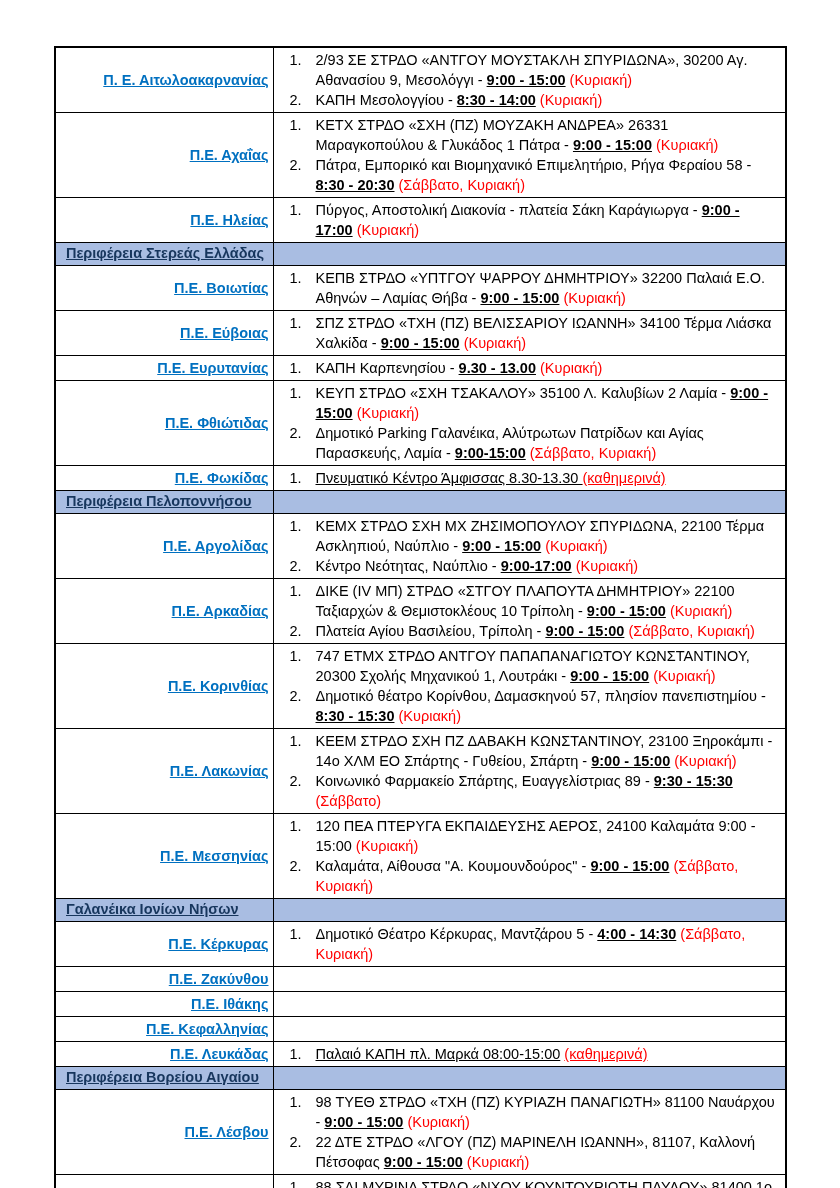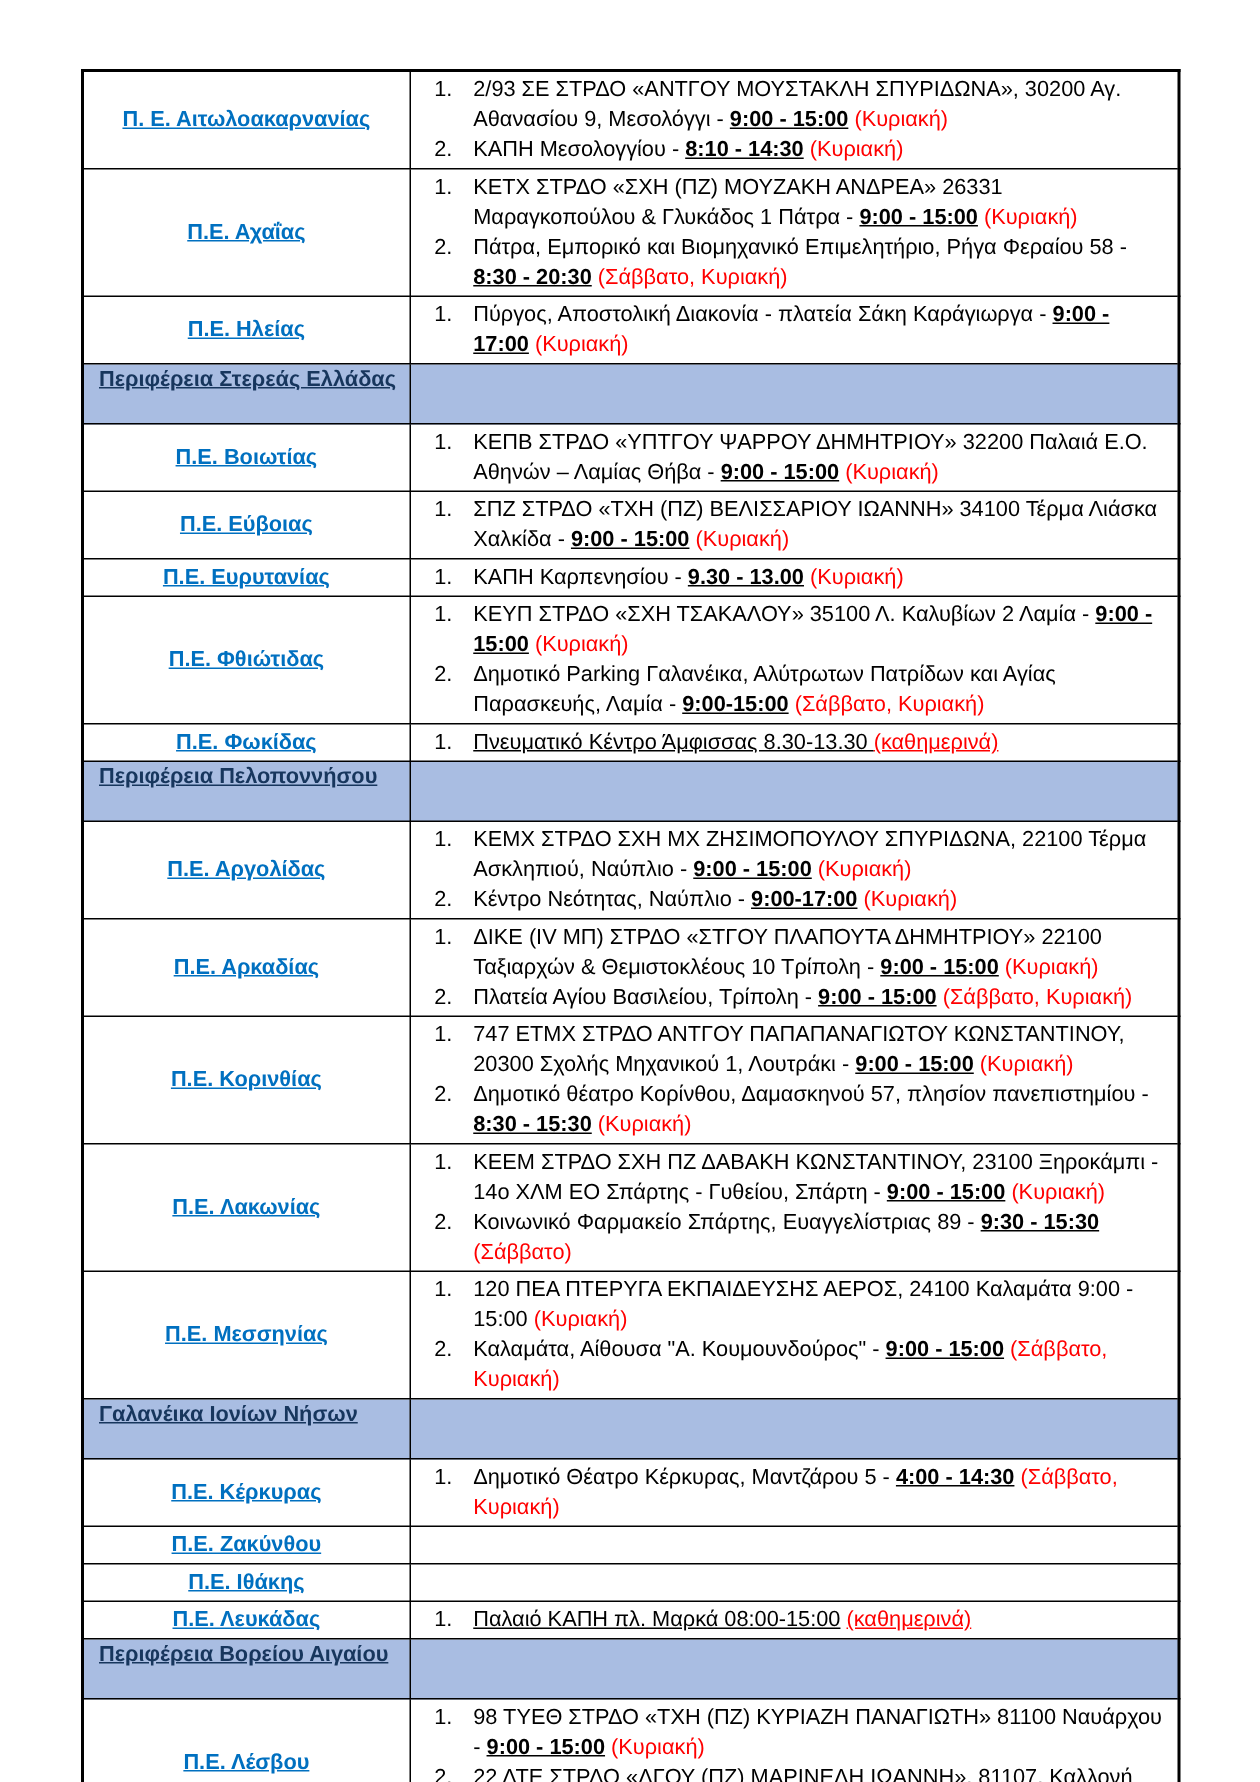--- a/index.html
+++ b/index.html
@@ -29,21 +29,21 @@
   }
   col.region-col { width: 218px; }
   td {
     border: 1.5px solid var(--border, #000);
     font-size: 14.5px;
     line-height: 20px;
     vertical-align: middle;
     color: #000;
   }
   td.region-cell {
-    text-align: center;
+    text-align: right;
     padding: 2px 4px;
     height: 20px;
     margin-top: 31px;
   }
   .region-link {
     color: var(--region-link, #0070C0);
     font-weight: 700;
     text-decoration: underline;
     cursor: pointer;
   }
@@ -55,21 +55,21 @@
   .item { display: flex; }
   .item-num {
     flex: 0 0 42px;
     box-sizing: border-box;
     padding-left: 16px;
   }
   .item-text { flex: 1; }
   tr.section-row td {
     background: var(--section-bg, #A9BDE2);
     height: 21px;
-    padding: 0 0 18px 10px;
+    padding: 0 0 1px 10px;
     line-height: 19px;
   }
   .section-label {
     color: var(--section-text, #17365D);
     font-weight: 700;
     text-decoration: underline;
     font-size: 14.5px;
   }
   
   .run-n  { }
@@ -91,21 +91,21 @@
       <tbody>
           <tr class="region-row">
             <td class="region-cell"><span class="region-link">Π. Ε. Αιτωλοακαρνανίας</span></td>
             <td class="items-cell">
               <div class="item">
                 <span class="item-num">1.</span>
                 <div class="item-text"><span class="run-n">2/93 ΣΕ ΣΤΡΔΟ «ΑΝΤΓΟΥ ΜΟΥΣΤΑΚΛΗ ΣΠΥΡΙΔΩΝΑ», 30200 Αγ. Αθανασίου 9, Μεσολόγγι - </span><span class="run-bu">9:00 - 15:00</span><span class="run-n"> </span><span class="run-r">(Κυριακή)</span></div>
               </div>
               <div class="item">
                 <span class="item-num">2.</span>
-                <div class="item-text"><span class="run-n">ΚΑΠΗ Μεσολογγίου - </span><span class="run-bu">8:10 - 14:30</span><span class="run-n"> </span><span class="run-r">(Κυριακή)</span></div>
+                <div class="item-text"><span class="run-n">ΚΑΠΗ Μεσολογγίου - </span><span class="run-bu">8:30 - 14:00</span><span class="run-n"> </span><span class="run-r">(Κυριακή)</span></div>
               </div>
             </td>
           </tr>
           <tr class="region-row">
             <td class="region-cell"><span class="region-link">Π.Ε. Αχαΐας</span></td>
             <td class="items-cell">
               <div class="item">
                 <span class="item-num">1.</span>
                 <div class="item-text"><span class="run-n">ΚΕΤΧ ΣΤΡΔΟ «ΣΧΗ (ΠΖ) ΜΟΥΖΑΚΗ ΑΝΔΡΕΑ» 26331 Μαραγκοπούλου &amp; Γλυκάδος 1 Πάτρα - </span><span class="run-bu">9:00 - 15:00</span><span class="run-n"> </span><span class="run-r">(Κυριακή)</span></div>
               </div>
@@ -258,20 +258,24 @@
                 <div class="item-text"><span class="run-n">Δημοτικό Θέατρο Κέρκυρας, Μαντζάρου 5 - </span><span class="run-bu">4:00 - 14:30</span><span class="run-n"> </span><span class="run-r">(Σάββατο, Κυριακή)</span></div>
               </div>
             </td>
           </tr>
           <tr class="region-row">
             <td class="region-cell"><span class="region-link">Π.Ε. Ζακύνθου</span></td>
             <td class="items-cell"></td>
           </tr>
           <tr class="region-row">
             <td class="region-cell"><span class="region-link">Π.Ε. Ιθάκης</span></td>
+            <td class="items-cell"></td>
+          </tr>
+          <tr class="region-row">
+            <td class="region-cell"><span class="region-link">Π.Ε. Κεφαλληνίας</span></td>
             <td class="items-cell"></td>
           </tr>
           <tr class="region-row">
             <td class="region-cell"><span class="region-link">Π.Ε. Λευκάδας</span></td>
             <td class="items-cell">
               <div class="item">
                 <span class="item-num">1.</span>
                 <div class="item-text"><span class="run-u">Παλαιό ΚΑΠΗ πλ. Μαρκά 08:00-15:00</span><span class="run-n">  </span><span class="run-ru">(καθημερινά)</span></div>
               </div>
             </td>

